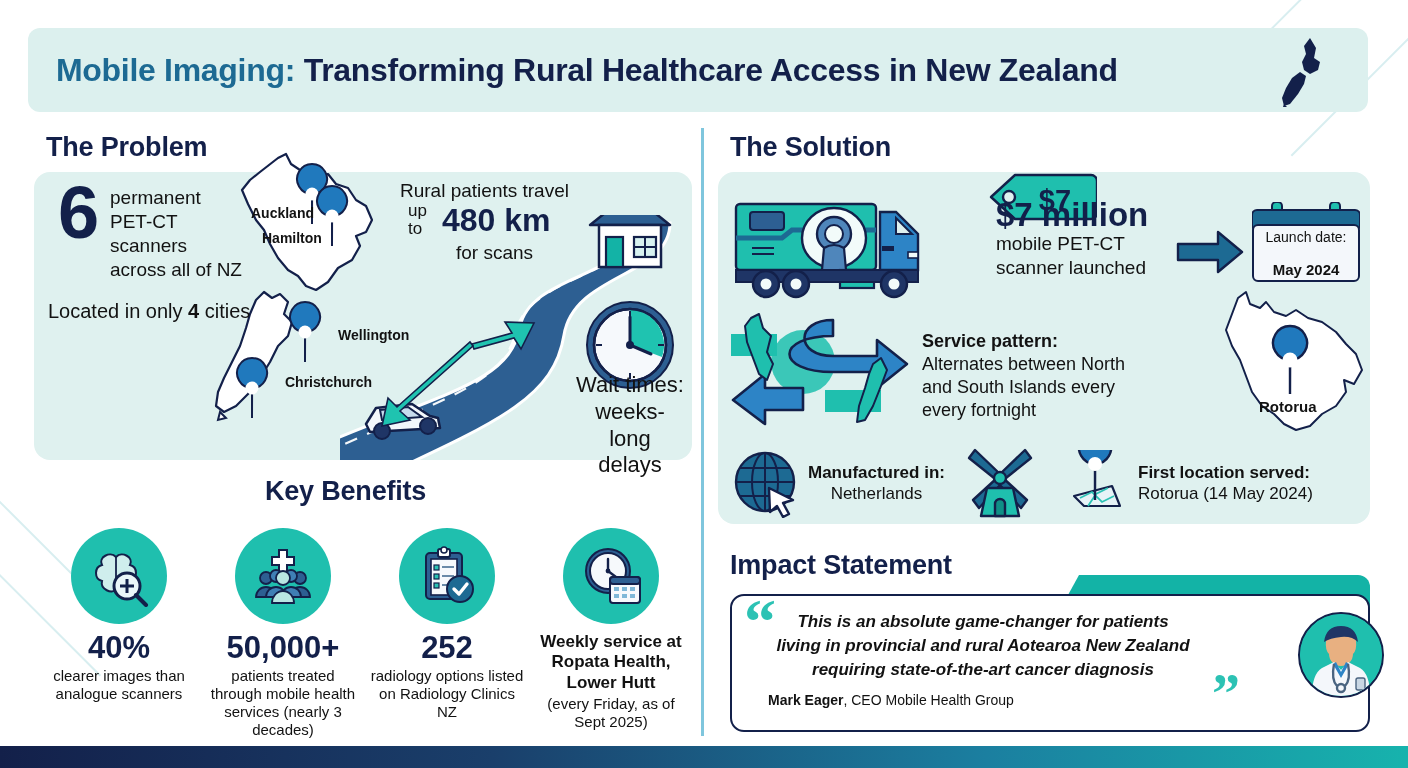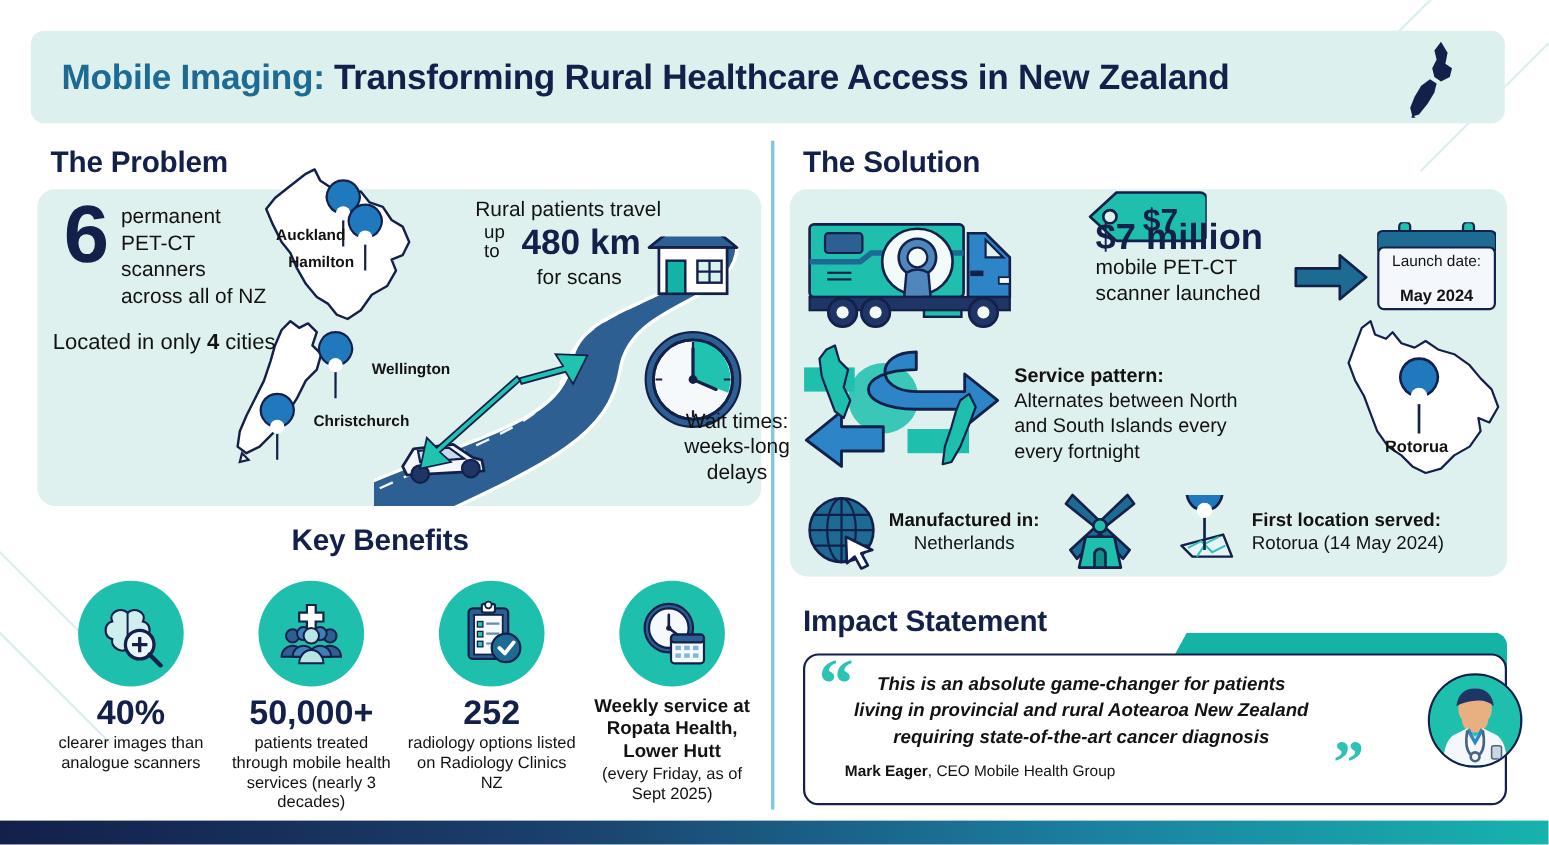--- a/index.html
+++ b/index.html
@@ -87,41 +87,41 @@
     font-size: 19px; color: #121212; line-height: 1.27;
   }
   .loc-line {
     position: absolute; left: 48px; top: 300px;
     font-size: 20px; color: #121212;
   }
   .loc-line b { font-weight: bold; }
 
   .travel {
     position: absolute; left: 400px; top: 180px;
-    width: 220px; text-align: left; margin-left: 32px;
+    width: 220px; text-align: left;
   }
   .travel .l1 { font-size: 19px; color: #121212; white-space: nowrap; }
   .travel .upto {
     position: absolute; left: 8px; top: 22px;
     font-size: 17px; color: #121212; line-height: 1.05;
   }
   .travel .km {
     position: absolute; left: 42px; top: 22px;
     font-size: 32px; font-weight: bold; color: #13204a;
     white-space: nowrap;
   }
   .travel .l3 {
     position: absolute; left: 56px; top: 62px;
     font-size: 19px; color: #121212;
   }
 
   .wait {
     position: absolute; left: 575px; top: 372px;
     width: 110px; text-align: center;
-    font-size: 19px; color: #121212; line-height: 1.22; margin-left: 40px;
+    font-size: 22px; color: #121212; line-height: 1.22;
   }
 
   
   #kb-title { left: 265px; top: 476px; }
   .kb-row {
     position: absolute; left: 40px; top: 528px;
     width: 650px;
     display: flex; justify-content: space-between;
   }
   .kb {

